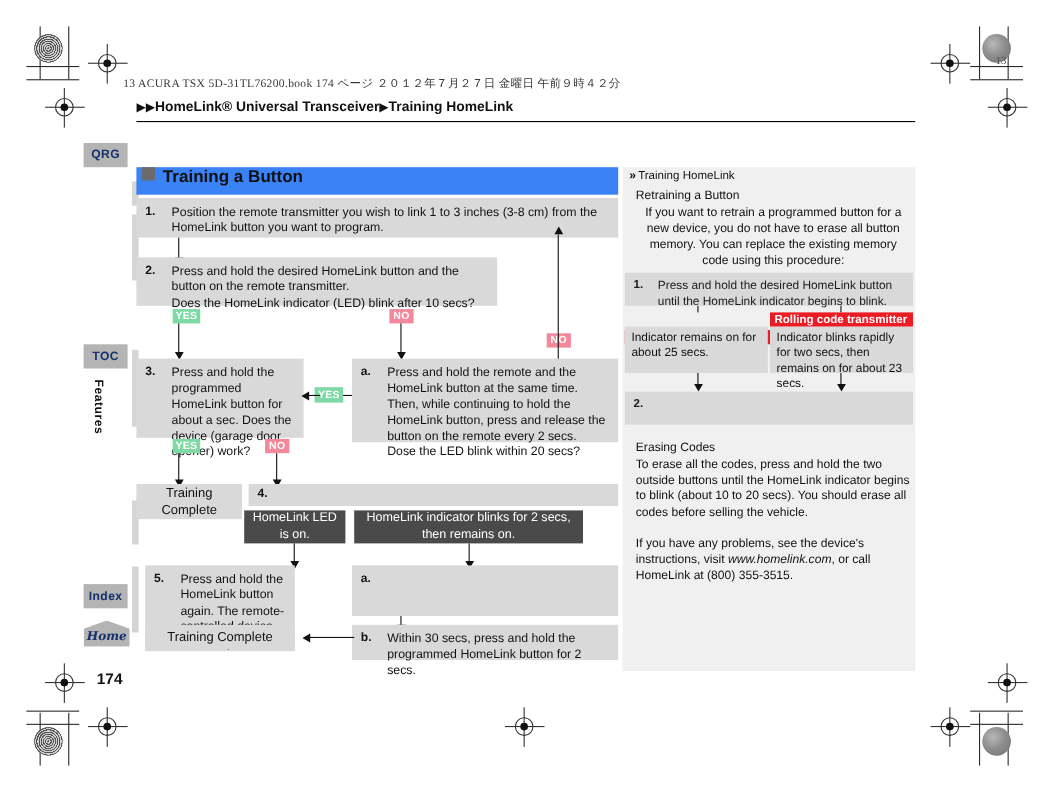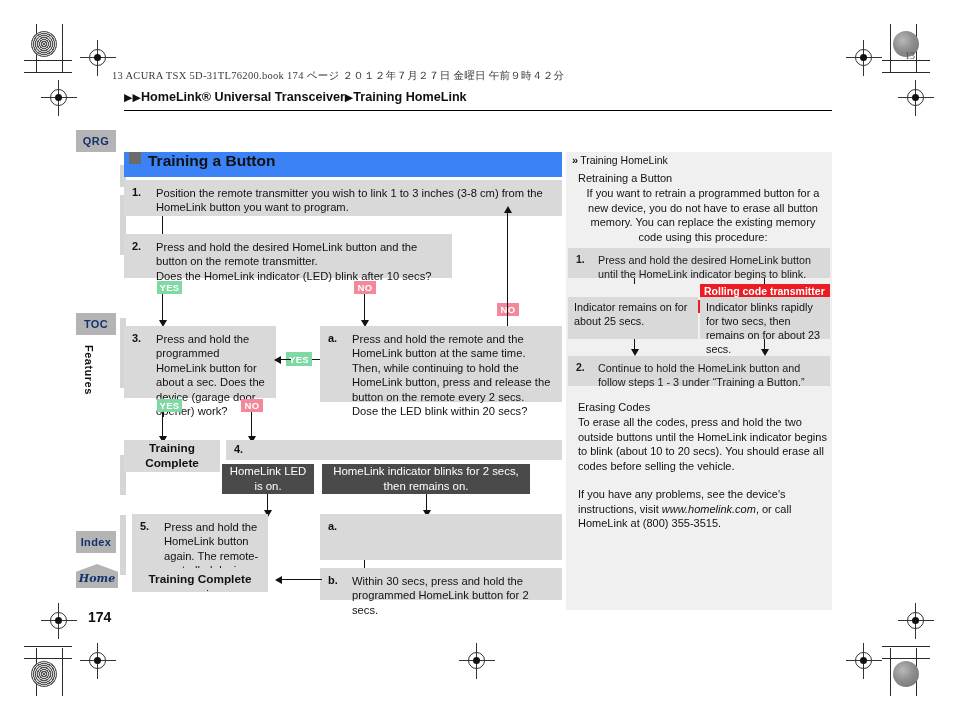--- a/index.html
+++ b/index.html
@@ -56,21 +56,21 @@
   .box{position:absolute;background:#d9d9d9;box-sizing:border-box;}
   .box .num{position:absolute;left:8px;top:6px;font-size:11px;font-weight:bold;color:#111;}
   .box .body{font-size:11.2px;line-height:14.4px;color:#111;}
   .box.num-ind .body{margin:6px 8px 6px 32px;}
 
   .darkbox{position:absolute;background:#4a4a4a;color:#fff;
            display:flex;align-items:center;justify-content:center;text-align:center;
            font-size:11.4px;line-height:14.6px;box-sizing:border-box;padding:3px 6px;}
 
   .tcbox{position:absolute;background:#d9d9d9;display:flex;align-items:center;justify-content:center;
-         text-align:center;font-size:11.8px;font-weight:bold;color:#111;line-height:15px;}
+         text-align:center;font-size:11.8px;font-weight:normal;color:#111;line-height:15px;}
 
   .badge{position:absolute;color:#fff;font-size:9.5px;font-weight:bold;
          display:flex;align-items:center;justify-content:center;letter-spacing:.3px;}
   .badge.yes{background:#7ed9a4;}
   .badge.no{background:#f4889b;}
 
   .ln{position:absolute;background:#111;}
   .ln.v{width:1.3px;}
   .ln.h{height:1.3px;}
   .arrowhead{position:absolute;width:0;height:0;}
@@ -319,21 +319,20 @@
 <div class="redhdr" style="left:700px;top:284px;width:130px;height:13px;">Rolling code transmitter</div>
 <div class="greybx" style="left:700px;top:297px;width:130px;height:42px;">Indicator blinks rapidly for two secs, then remains on for about 23 secs.</div>
 
 <div class="ln v" style="left:634px;top:339px;height:12px;"></div>
 <div class="arrowhead ah-down" style="left:630.5px;top:349px;"></div>
 <div class="ln v" style="left:764px;top:339px;height:12px;"></div>
 <div class="arrowhead ah-down" style="left:760.5px;top:349px;"></div>
 
 <div class="side-box" style="left:568px;top:356px;width:262px;height:30px;">
   <div class="num">2.</div>
-  <div class="body">Continue to hold the HomeLink button and follow steps 1 - 3 under “Training a Button.”</div>
 </div>
 
 <div class="side-p" style="left:578px;top:400px;width:250px;">Erasing Codes</div>
 <div class="side-p" style="left:578px;top:415px;width:252px;">To erase all the codes, press and hold the two outside buttons until the HomeLink indicator begins to blink (about 10 to 20 secs). You should erase all codes before selling the vehicle.</div>
 
 <div class="side-p" style="left:578px;top:487px;width:252px;">
   <span>If you have any problems, see the device's instructions, visit </span><span class="ital">www.homelink.com</span><span>, or call HomeLink at (800) 355-3515.</span>
 </div>
 
 </body></html>

